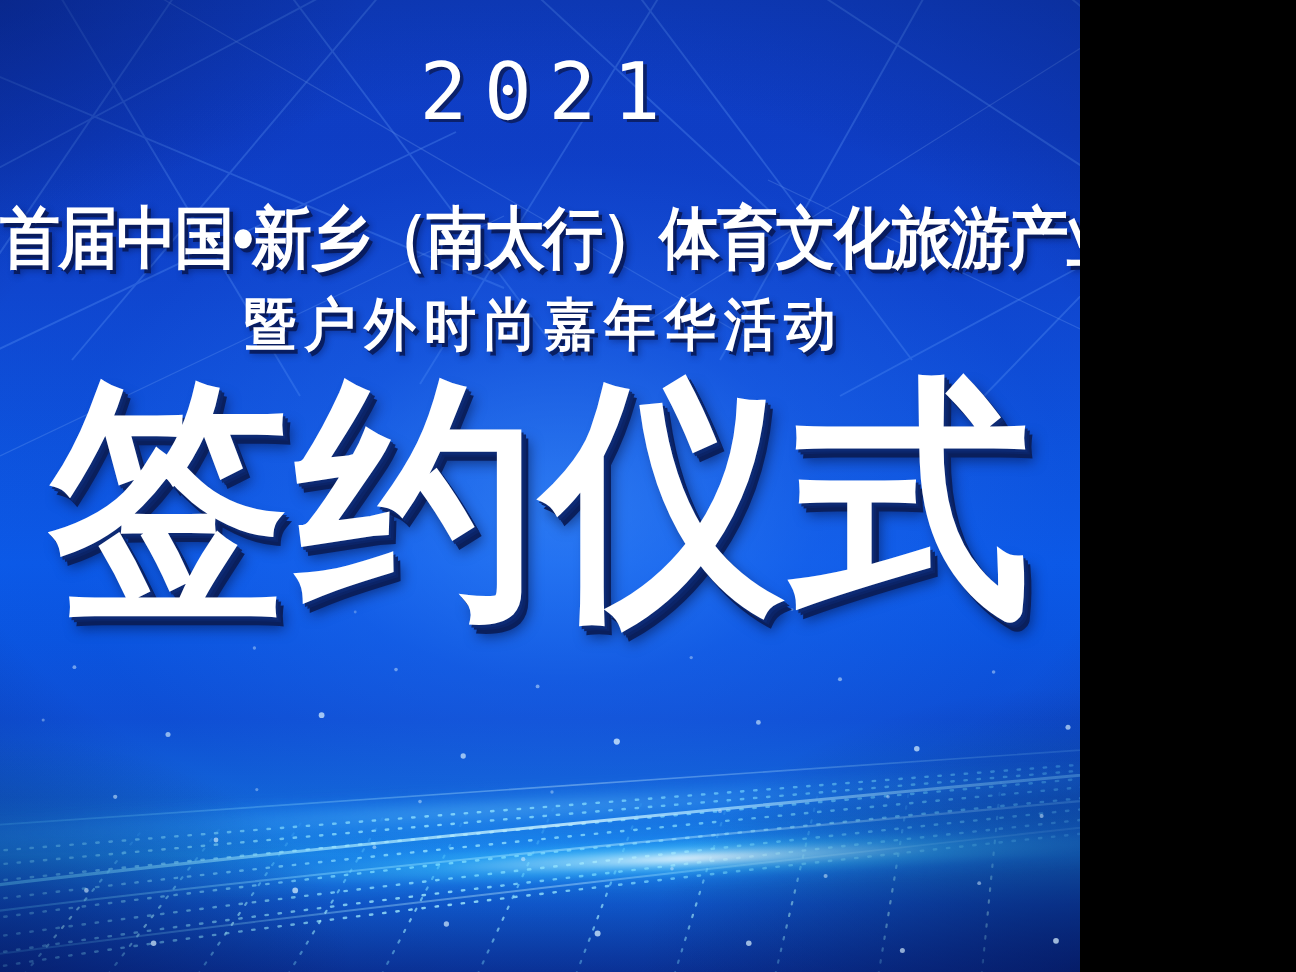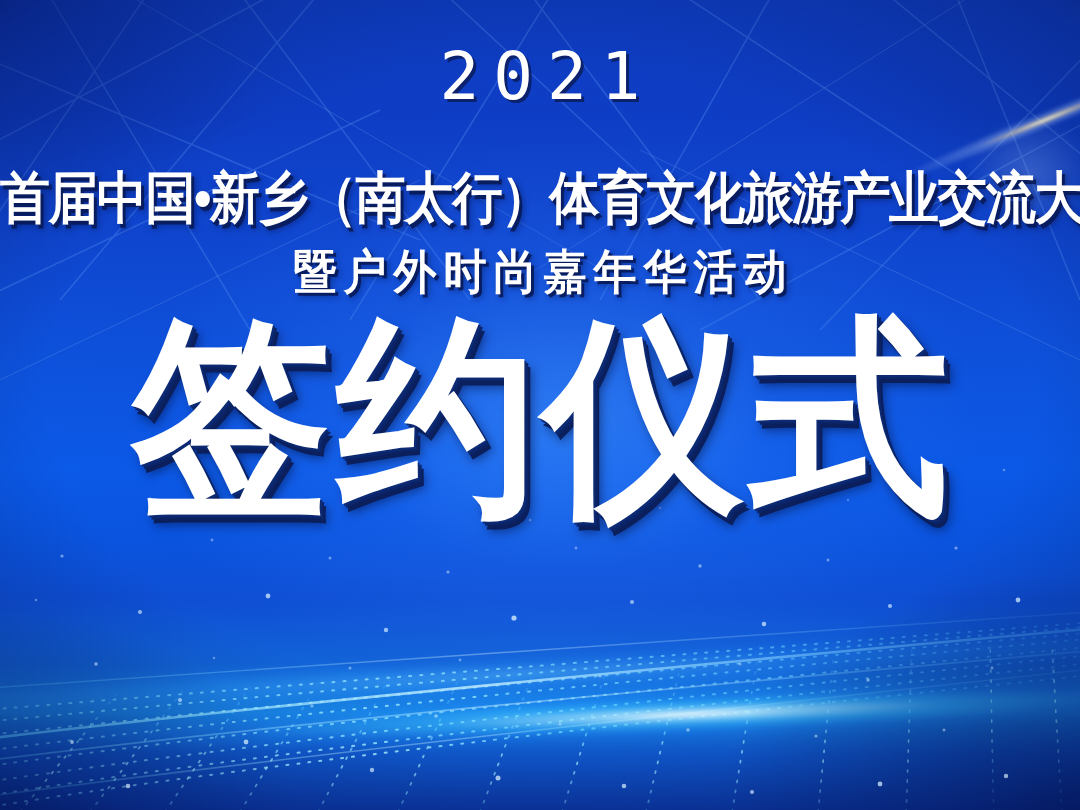--- a/index.html
+++ b/index.html
@@ -3,21 +3,21 @@
 <meta charset="utf-8">
 <title>Signing Ceremony Poster</title>
 <style>
   html, body {
     margin: 0;
     padding: 0;
     background: #000;
   }
   #poster {
     position: relative;
-    width: 1080px;
+    width: 900px;
     height: 810px;
     overflow: hidden;
     font-family: "Liberation Sans", "DejaVu Sans", sans-serif;
     background: #0b3bbd;
     user-select: none;
   }
 
   
   .bg-layer { position: absolute; inset: 0; pointer-events: none; }
 

